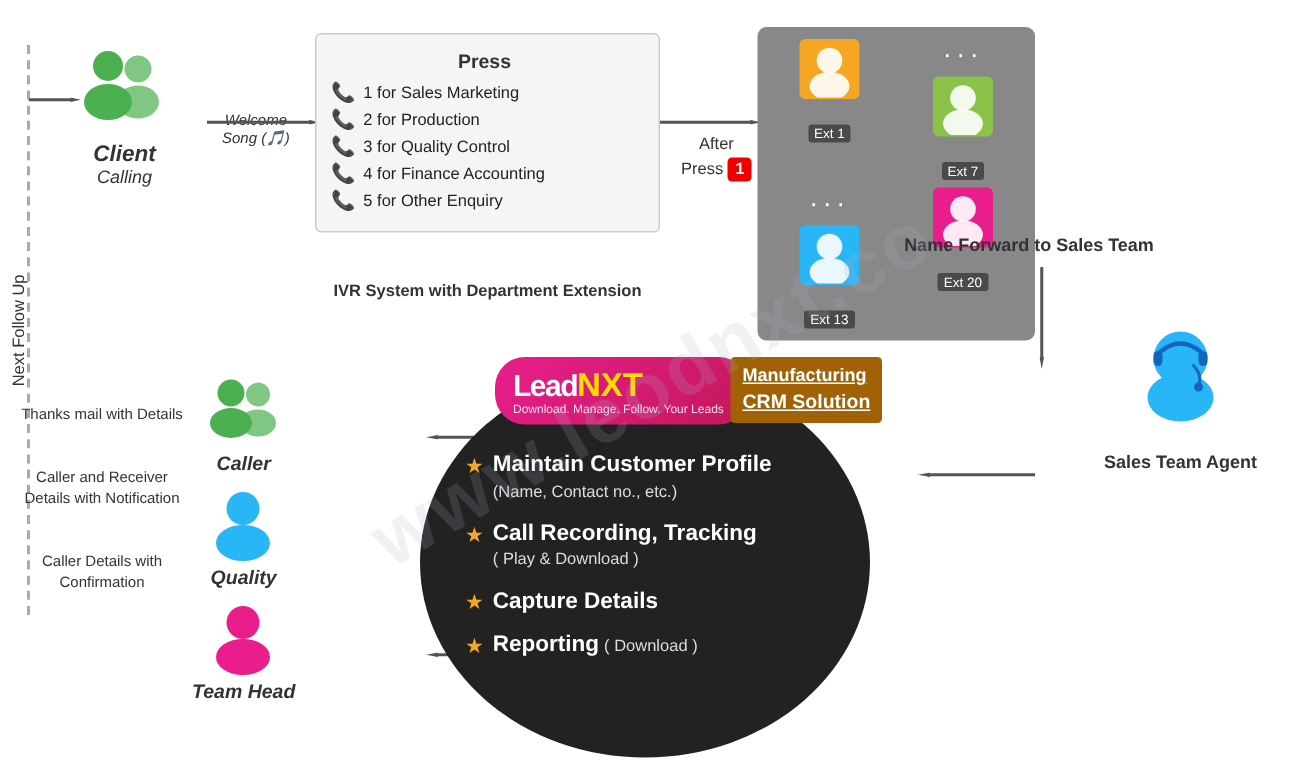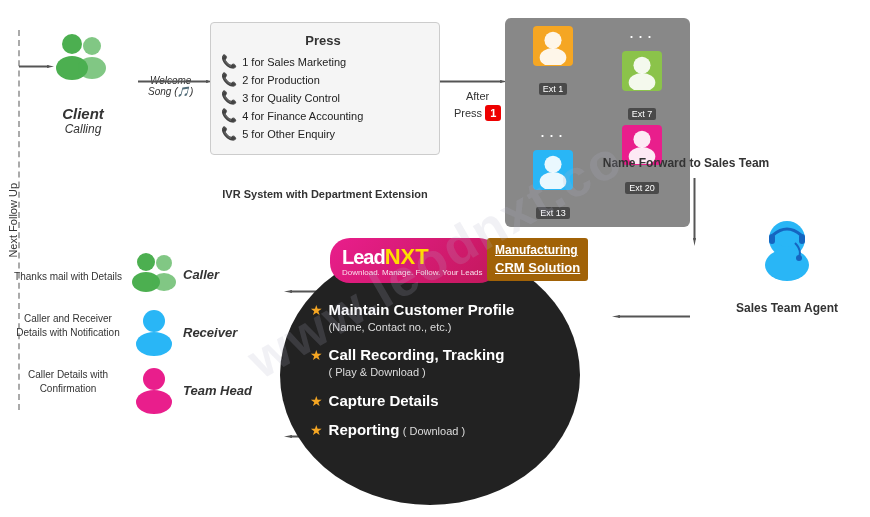--- a/index.html
+++ b/index.html
@@ -74,21 +74,21 @@
       display: flex;
       flex-direction: column;
       align-items: center;
     }
     .client-icon {
       width: 70px;
       height: 60px;
     }
     .client-label {
       text-align: center;
-      margin-top: 15px;
+      margin-top: 4px;
     }
     .client-label .title {
       font-style: italic;
       font-weight: bold;
       font-size: 15px;
       color: #333;
     }
     .client-label .subtitle {
       font-style: italic;
       font-size: 12px;
@@ -255,21 +255,21 @@
     .people-column {
       position: absolute;
       left: 128px;
       top: 250px;
       display: flex;
       flex-direction: column;
       gap: 10px;
     }
     .person-item {
       display: flex;
-      flex-direction: row;
+      flex-direction: column;
       align-items: center;
       gap: 3px;
     }
     .person-icon {
       width: 52px;
       height: 48px;
     }
     .person-label {
       font-style: italic;
       font-weight: bold;
@@ -558,21 +558,21 @@
         <ellipse cx="36" cy="32" rx="12" ry="9" fill="#4caf50" opacity="0.7"></ellipse>
       </svg>
       <div class="person-label">Caller</div>
     </div>
 
     <div class="person-item">
       <svg class="person-icon" viewBox="0 0 52 48" xmlns="http://www.w3.org/2000/svg">
         <circle cx="26" cy="13" r="11" fill="#29b6f6"></circle>
         <ellipse cx="26" cy="36" rx="18" ry="12" fill="#29b6f6"></ellipse>
       </svg>
-      <div class="person-label">Receiver</div>
+      <div class="person-label">Quality</div>
     </div>
 
     <div class="person-item">
       <svg class="person-icon" viewBox="0 0 52 48" xmlns="http://www.w3.org/2000/svg">
         <circle cx="26" cy="13" r="11" fill="#e91e8c"></circle>
         <ellipse cx="26" cy="36" rx="18" ry="12" fill="#e91e8c"></ellipse>
       </svg>
       <div class="person-label">Team Head</div>
     </div>
   </div>

